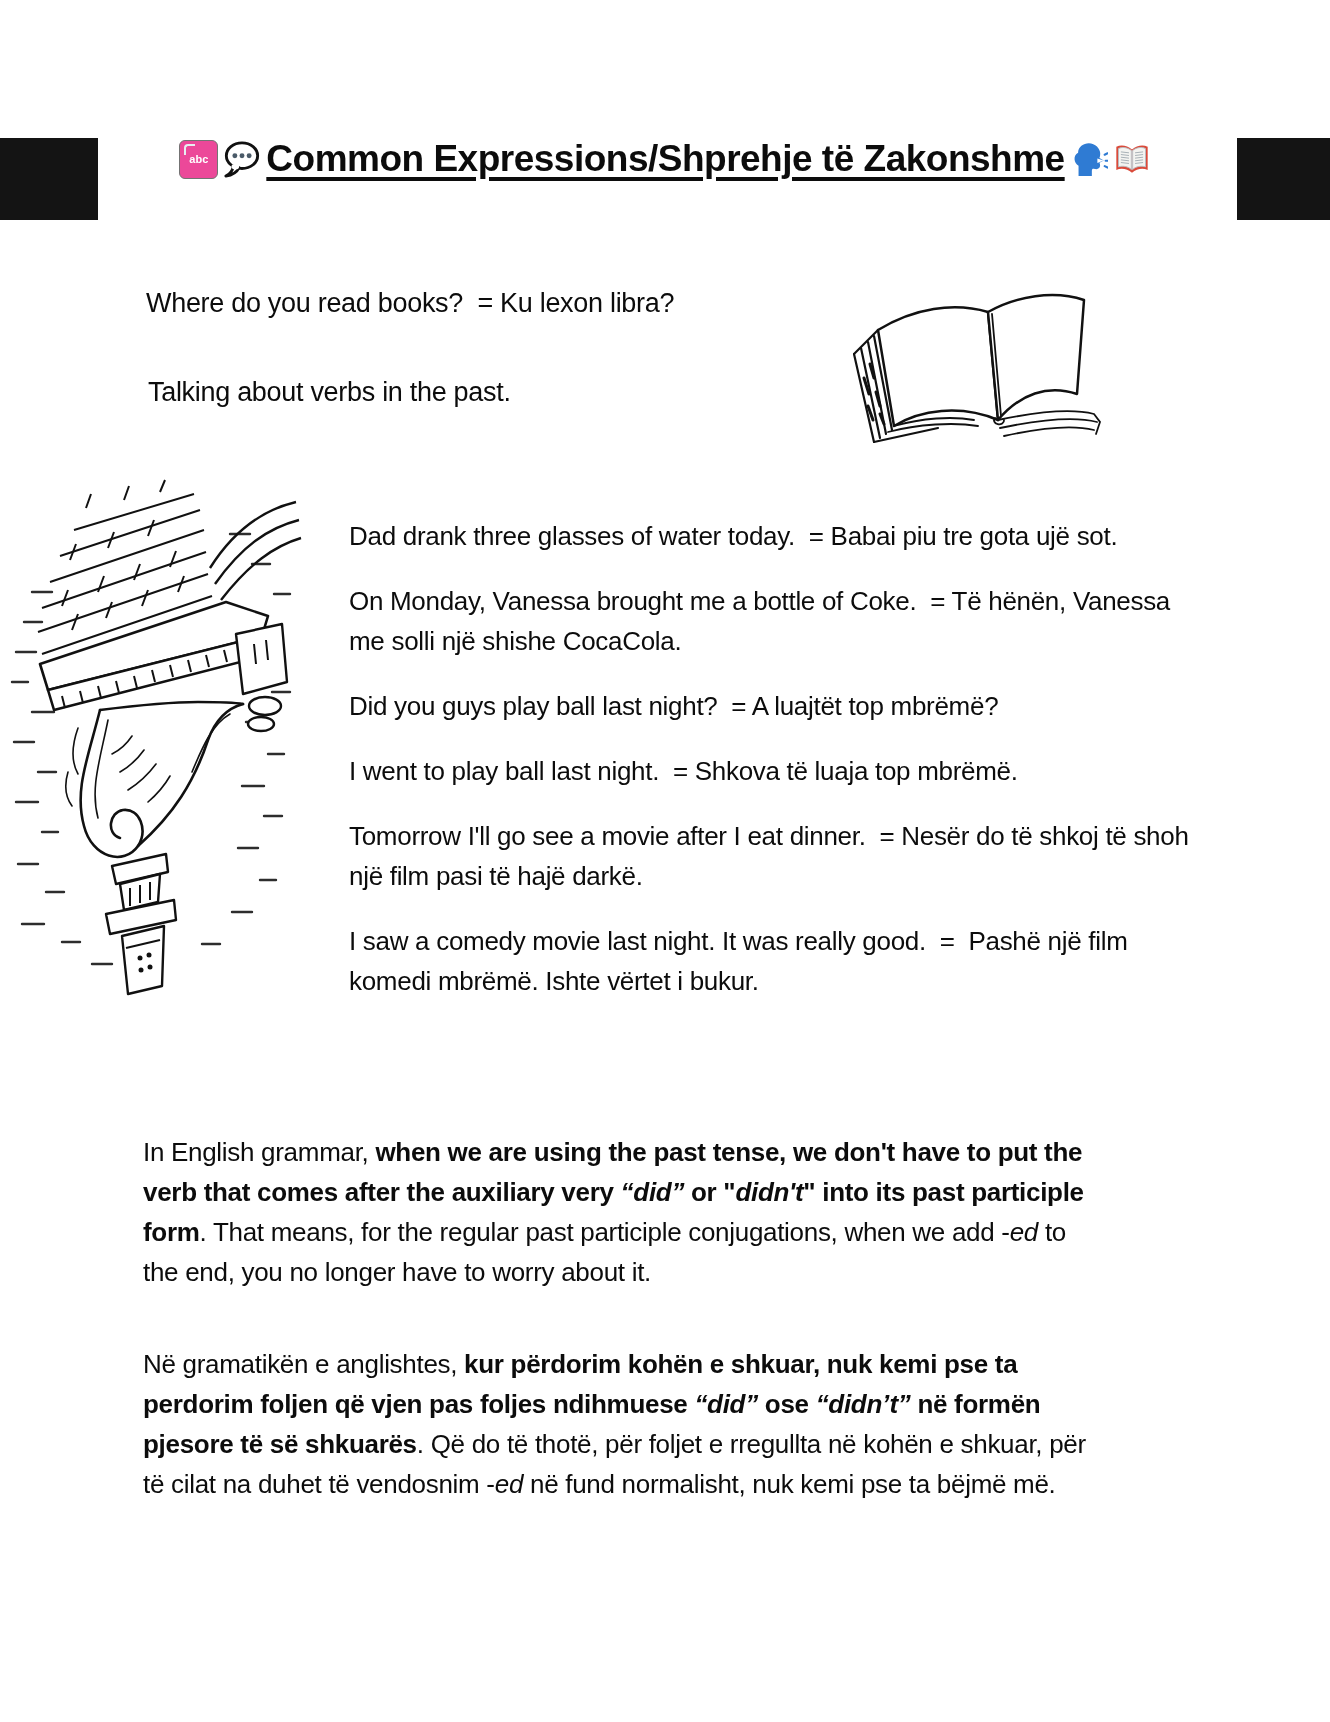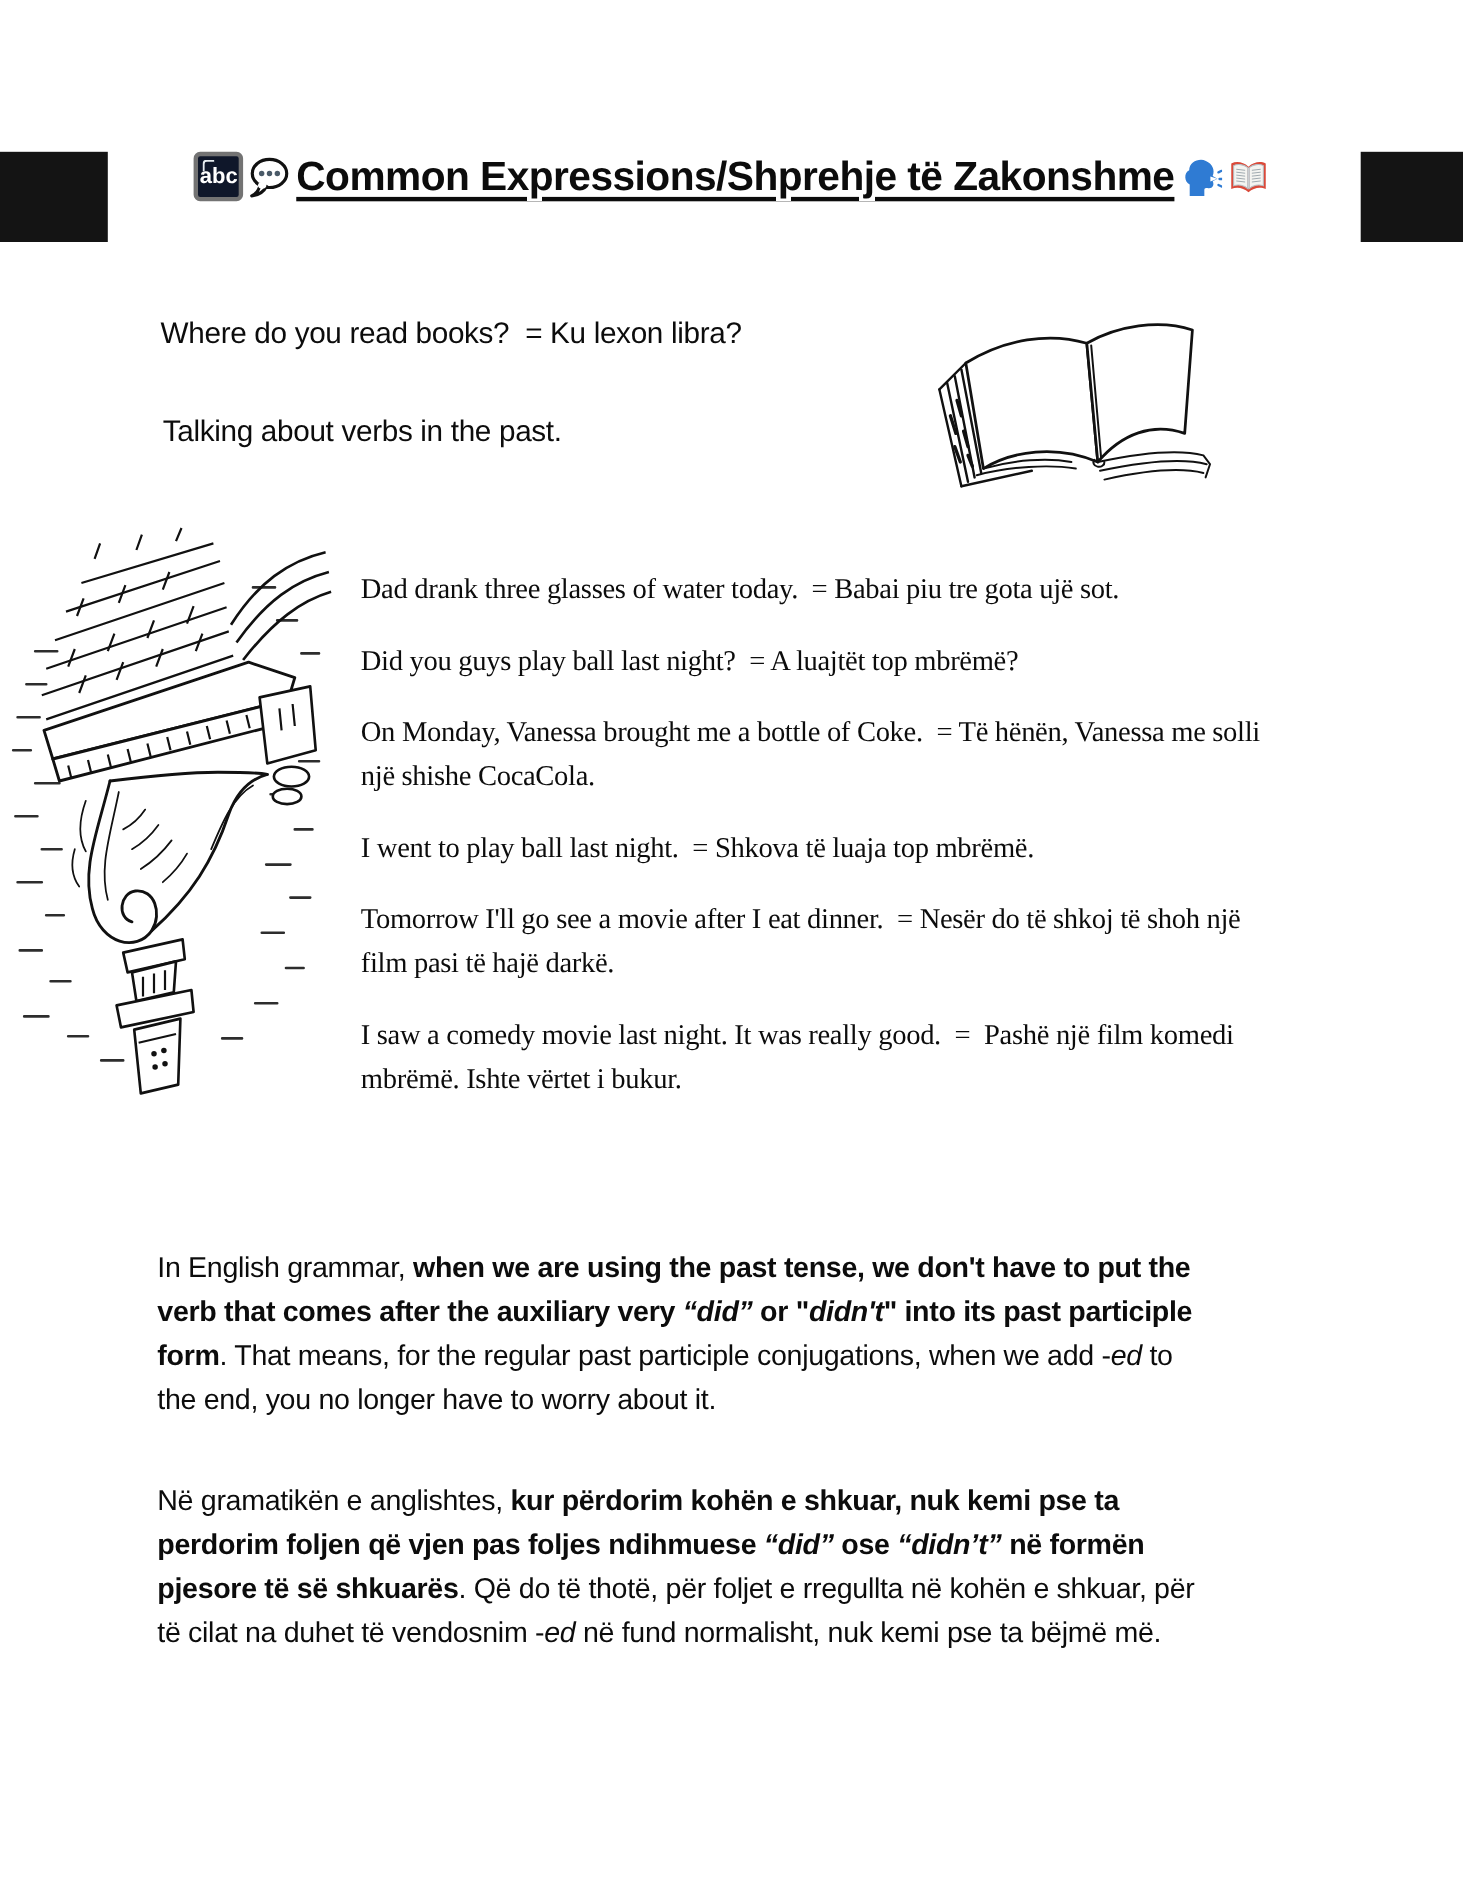--- a/index.html
+++ b/index.html
@@ -18,33 +18,33 @@
     display:flex;justify-content:center;align-items:center;gap:5px;
   }
   .title-text{
     font-family:Liberation Sans, sans-serif;
     font-weight:700;font-size:37px;letter-spacing:-0.5px;
     text-decoration:underline;text-decoration-thickness:3.5px;text-underline-offset:6px;
     white-space:nowrap;
   }
   .emoji-icon{width:38px;height:38px;flex:0 0 auto;}
   .abc-icon{
-    width:37px;height:37px;border-radius:6px;background:#0f172a;
-    border:4px solid #737373;position:relative;
+    width:37px;height:37px;border-radius:6px;background:#ec4899;
+    border:1px solid #737373;position:relative;
     display:flex;align-items:center;justify-content:center;
-    color:#ffffff;font-weight:700;font-size:20px;letter-spacing:0;
+    color:#ffffff;font-weight:700;font-size:11px;letter-spacing:0;
   }
   .abc-icon::before{
     content:"";position:absolute;top:3px;left:4px;width:9px;height:9px;
     border-top:2px solid #e8eef1;border-left:2px solid #e8eef1;border-radius:4px 0 0 0;
   }
   .text-block{white-space:pre-wrap;}
   .intro-question{position:absolute;left:146px;top:286px;font-size:27px;letter-spacing:-0.3px;line-height:34px;}
   .topic-heading{position:absolute;left:148px;top:372px;font-weight:400;font-size:27px;letter-spacing:-0.3px;line-height:40px;}
-  .examples{position:absolute;left:328px;top:516px;width:848px;font-size:26px;letter-spacing:-0.3px;font-family:Liberation Serif, serif;}
+  .examples{position:absolute;left:349px;top:516px;width:848px;font-size:26px;letter-spacing:-0.3px;}
   .example-item{line-height:40px;margin-bottom:25px;}
   .grammar-note{position:absolute;left:143px;width:948px;font-size:26px;letter-spacing:-0.3px;line-height:40px;}
   .grammar-note.en{top:1132px;}
   .grammar-note.sq{top:1344px;}
   .seg-b{font-weight:700;}
   .seg-i{font-style:italic;}
   .seg-bi{font-weight:700;font-style:italic;}
   .illus{position:absolute;}
   .illus svg{display:block;width:100%;height:100%;}
 </style>
@@ -186,22 +186,22 @@
         <circle cx="138" cy="486" r="2.5"></circle>
           <circle cx="147" cy="483" r="2.5"></circle>
         <circle cx="139" cy="498" r="2.5"></circle>
           <circle cx="148" cy="495" r="2.5"></circle>
       </g>
     </svg>
   </div>
 
   <div class="examples">
       <div class="example-item text-block">Dad drank three glasses of water today.  = Babai piu tre gota ujë sot.</div>
+      <div class="example-item text-block">On Monday, Vanessa brought me a bottle of Coke.  = Të hënën, Vanessa me solli një shishe CocaCola.</div>
       <div class="example-item text-block">Did you guys play ball last night?  = A luajtët top mbrëmë?</div>
-      <div class="example-item text-block">On Monday, Vanessa brought me a bottle of Coke.  = Të hënën, Vanessa me solli një shishe CocaCola.</div>
       <div class="example-item text-block">I went to play ball last night.  = Shkova të luaja top mbrëmë.</div>
       <div class="example-item text-block">Tomorrow I'll go see a movie after I eat dinner.  = Nesër do të shkoj të shoh një film pasi të hajë darkë.</div>
       <div class="example-item text-block">I saw a comedy movie last night. It was really good.  =  Pashë një film komedi mbrëmë. Ishte vërtet i bukur.</div>
     </div>
 
   <div class="grammar-note en text-block"><span class="seg-r">In English grammar, </span><span class="seg-b">when we are using the past tense, we don't have to put the verb that comes after the auxiliary very </span><span class="seg-bi">“did”</span><span class="seg-b"> or "</span><span class="seg-bi">didn't</span><span class="seg-b">" into its past participle form</span><span class="seg-r">. That means, for the regular past participle conjugations, when we add -</span><span class="seg-i">ed</span><span class="seg-r"> to the end, you no longer have to worry about it.</span></div>
 
   <div class="grammar-note sq text-block"><span class="seg-r">Në gramatikën e anglishtes, </span><span class="seg-b">kur përdorim kohën e shkuar, nuk kemi pse ta perdorim foljen që vjen pas foljes ndihmuese </span><span class="seg-bi">“did”</span><span class="seg-b"> ose </span><span class="seg-bi">“didn’t”</span><span class="seg-b"> në formën pjesore të së shkuarës</span><span class="seg-r">. Që do të thotë, për foljet e rregullta në kohën e shkuar, për të cilat na duhet të vendosnim -</span><span class="seg-i">ed</span><span class="seg-r"> në fund normalisht, nuk kemi pse ta bëjmë më.</span></div>
 
 </div>

